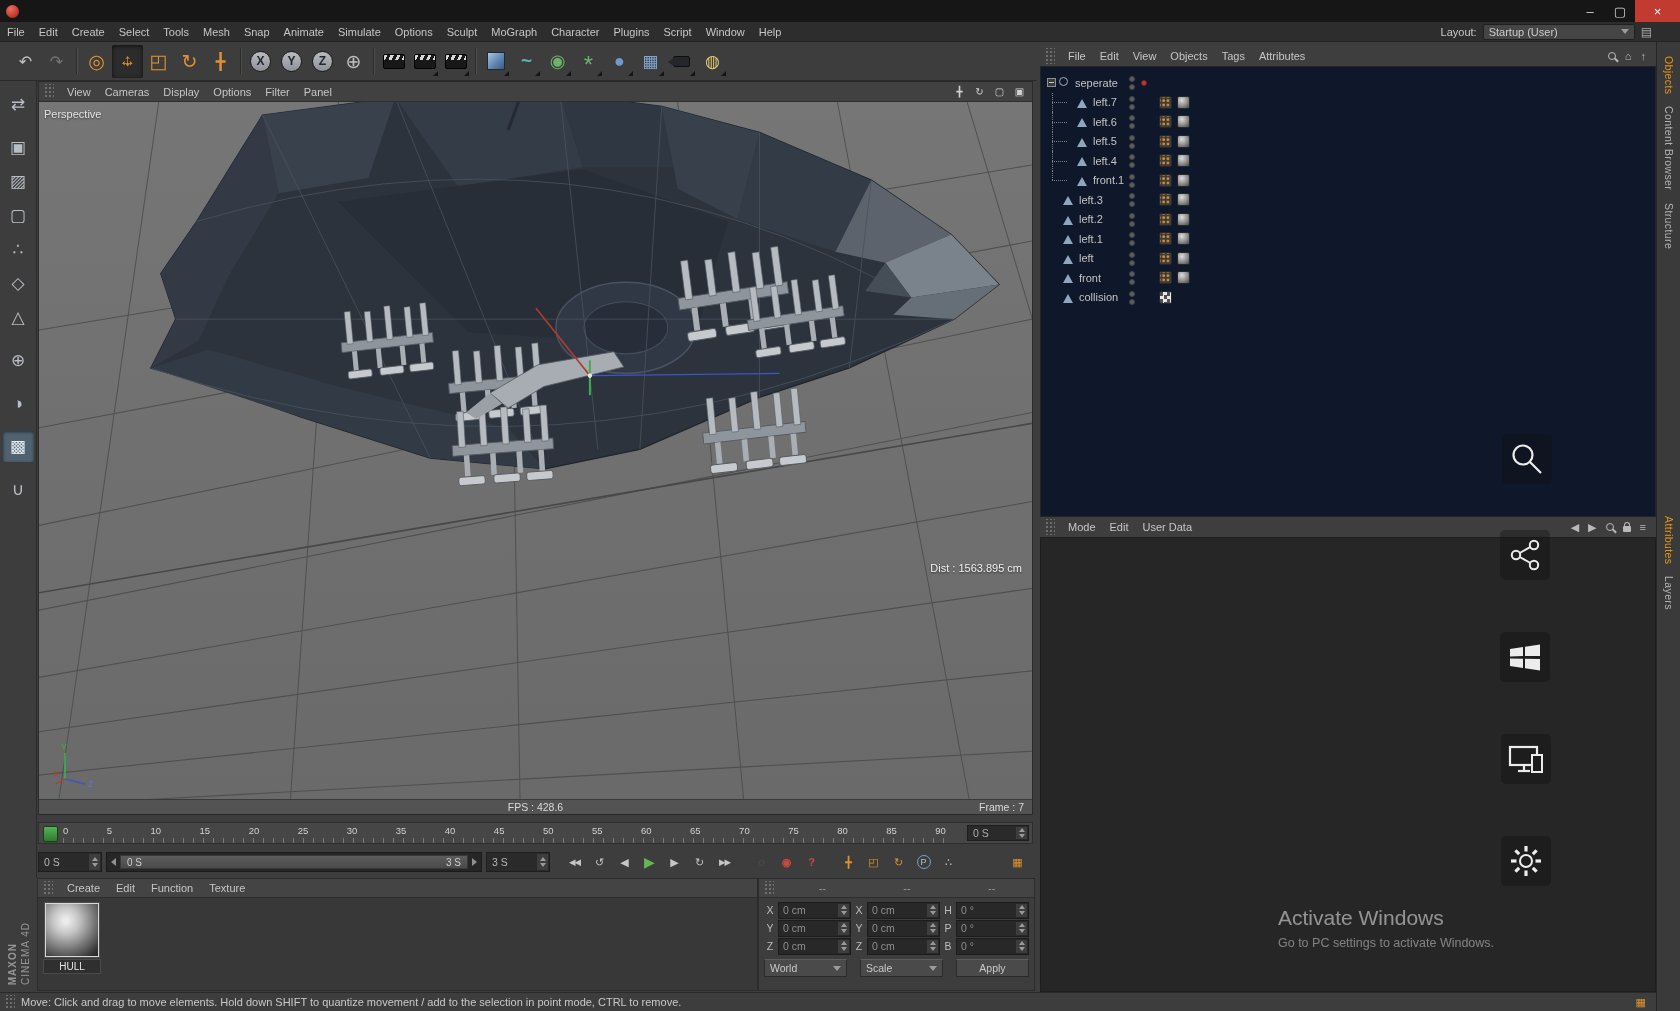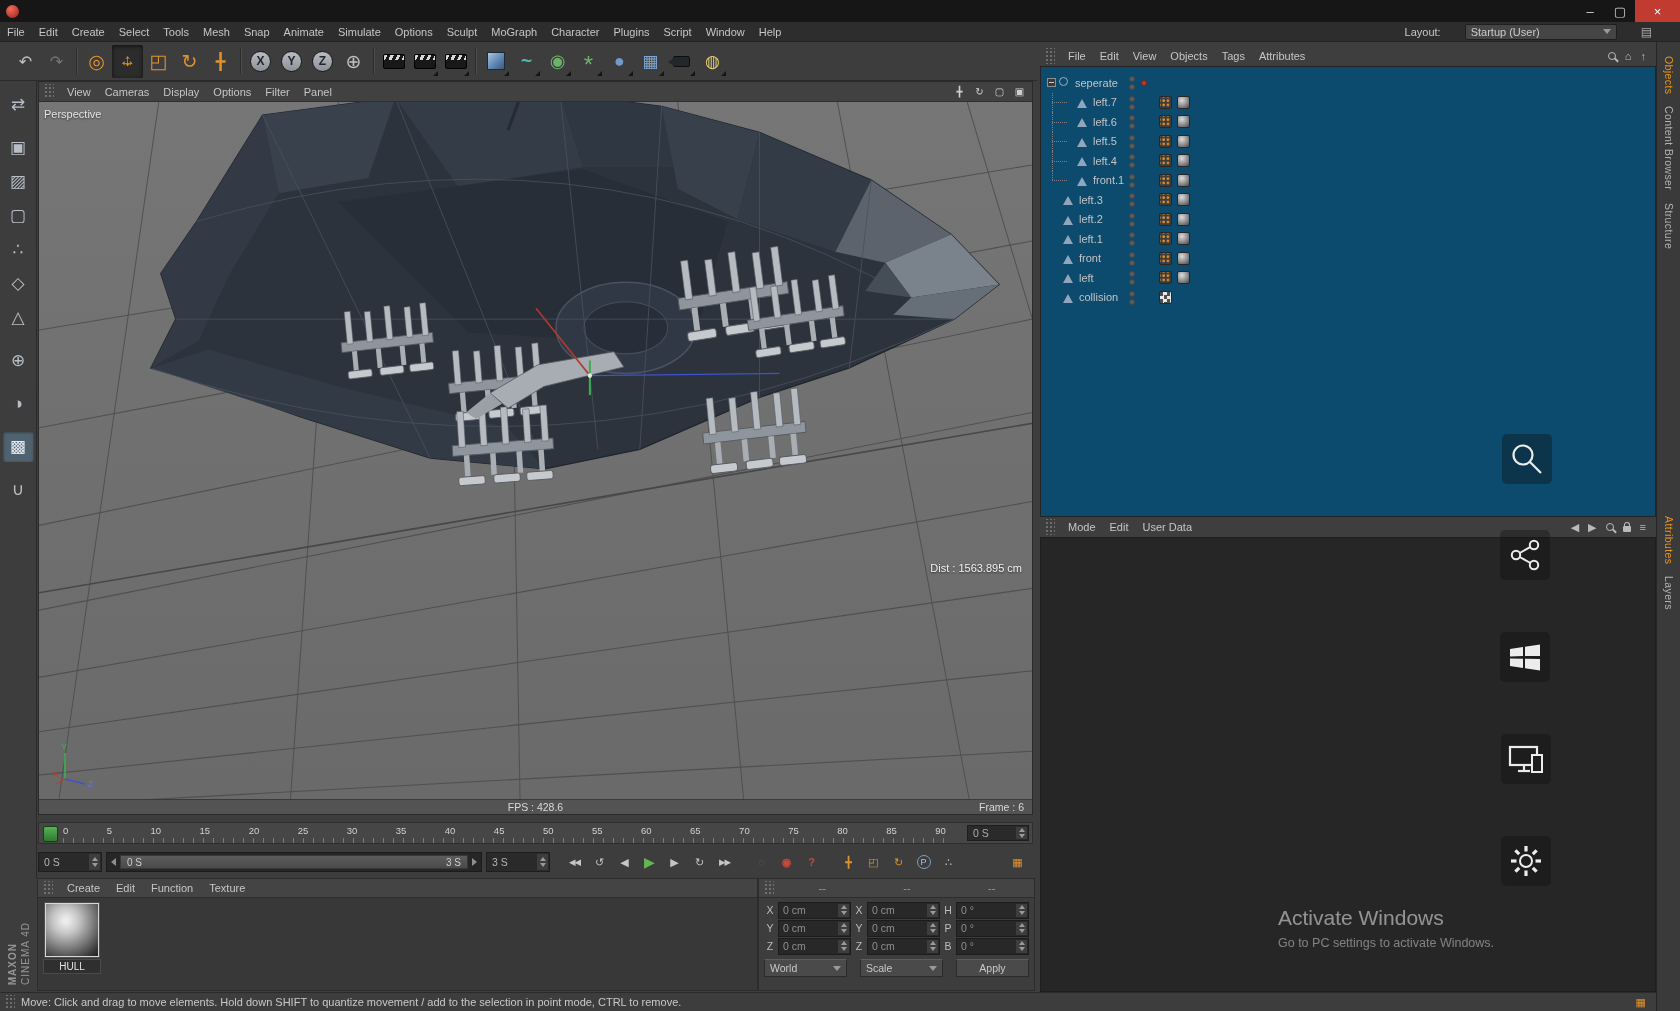--- a/index.html
+++ b/index.html
@@ -11,21 +11,21 @@
   .titlebar{position:absolute;left:0;top:0;width:1680px;height:22px;background:#161616;display:flex;align-items:center;font-size:12px;color:#bdbdbd;z-index:30}
   .tb-logo{width:13px;height:13px;border-radius:50%;background:radial-gradient(circle at 35% 30%,#f26b5e,#a01f16);margin-left:6px;flex:none}
   .tb-title{position:absolute;left:0;right:0;text-align:center;pointer-events:none}
   .tb-btns{margin-left:auto;display:flex;height:100%;z-index:2}
   .tb-btn{width:30px;height:100%;display:flex;align-items:center;justify-content:center;color:#d6d6d6;font-size:13px}
   .tb-btn.close{width:45px;background:#c13b30;color:#fff}
 
   
   .menubar{position:absolute;left:0;top:22px;width:1680px;height:20px;background:#2d2d2d;border-bottom:1px solid #222;display:flex;align-items:center;z-index:29}
   .menu-item{padding:0 7px;color:#c6c6c6}
-  .layout-wrap{margin-left:auto;display:flex;align-items:center;gap:24px;padding-right:28px}
+  .layout-wrap{margin-left:auto;display:flex;align-items:center;gap:6px;padding-right:28px}
   .layout-combo{width:152px;height:16px;background:#454545;border:1px solid #1f1f1f;border-radius:2px;display:flex;align-items:center;padding:0 5px;color:#ccc}
   .tri-dn{width:0;height:0;border-left:4px solid transparent;border-right:4px solid transparent;border-top:5px solid #9a9a9a;margin-left:auto}
   .layout-icon{color:#aaa;font-size:12px}
 
   
   .toolbar{position:absolute;left:0;top:42px;width:1037px;height:39px;background:#3d3d3d;border-bottom:1px solid #2a2a2a;display:flex;align-items:center;padding-left:10px;z-index:5}
   .tbtn{width:31px;height:33px;display:flex;align-items:center;justify-content:center;font-size:16px;color:#c0c0c0;border-radius:2px;position:relative;flex:none}
   .tbtn .glyph{display:flex;align-items:center;justify-content:center}
   .tbtn.dim{color:#757575}
   .tbtn.org{color:#e0912f}
@@ -126,21 +126,21 @@
   .statusbar{position:absolute;left:0;top:992px;width:1656px;height:19px;background:#3d3d3d;border-top:1px solid #2a2a2a;display:flex;align-items:center;color:#c9c9c9;z-index:5}
   .status-icon{margin-left:auto;margin-right:10px;color:#e0912f}
 
   
   .om-menubar{position:absolute;left:1040px;top:46px;width:616px;height:20px;background:#3e3e3e;display:flex;align-items:center;color:#c6c6c6;z-index:5}
   .mini-icons{margin-left:auto;display:flex;align-items:center;gap:9px;padding-right:10px;color:#b9b9b9;font-size:11px}
   .mag{width:8px;height:8px;border:1.5px solid #b9b9b9;border-radius:50%;position:relative;display:inline-block}
   .mag::after{content:"";position:absolute;width:5px;height:1.5px;background:#b9b9b9;transform:rotate(45deg);right:-4px;bottom:-1px}
   .lock{width:8px;height:6px;background:#b9b9b9;border-radius:1px;position:relative;display:inline-block;margin-top:4px}
   .lock::before{content:"";position:absolute;left:1px;top:-4px;width:4px;height:4px;border:1.5px solid #b9b9b9;border-bottom:0;border-radius:3px 3px 0 0}
-  .om-body{position:absolute;left:1040px;top:66px;width:616px;height:451px;background:#0c4a6e;border:1px solid #242424;padding-top:6px;overflow:hidden;z-index:4}
+  .om-body{position:absolute;left:1040px;top:66px;width:616px;height:451px;background:#0f172a;border:1px solid #242424;padding-top:6px;overflow:hidden;z-index:4}
   .om-row{position:relative;height:19.5px;display:flex;align-items:center;color:#c3c3c3}
   .om-row .expand{display:none;width:9px;height:9px;border:1px solid #8f8f8f;background:#3a3a3a;margin-left:6px;position:relative;flex:none}
   .om-row .expand::after{content:"";position:absolute;left:1px;right:1px;top:3px;height:1px;background:#ccc}
   .om-row.root .expand{display:block}
   .om-row.plain{padding-left:19px}
   .om-row.child{padding-left:33px}
   .om-row.child::before{content:"";position:absolute;left:11px;top:0;height:100%;border-left:1px dotted #7f7f7f}
   .om-row.child.last::before{height:50%}
   .om-row.child::after{content:"";position:absolute;left:11px;top:50%;width:15px;border-top:1px dotted #7f7f7f}
   .objicon{width:13px;height:13px;margin:0 4px 0 2px;position:relative;flex:none}
@@ -452,21 +452,21 @@
         <line x1="12" y1="38" x2="12" y2="12" stroke="#3fae4e" stroke-width="1.6"></line>
         <line x1="12" y1="38" x2="3" y2="43" stroke="#c0392b" stroke-width="1.4"></line>
         <line x1="12" y1="38" x2="32" y2="43" stroke="#4053c8" stroke-width="1.4"></line>
         <text x="8" y="9" fill="#3fae4e" font-size="9">Y</text>
         <text x="0" y="36" fill="#c0392b" font-size="9">X</text>
         <text x="35" y="46" fill="#6373d8" font-size="9">Z</text>
       </svg>
     </div>
     <div class="vp-footer">
       <span>FPS : 428.6</span>
-      <span class="vp-frame">Frame : 6</span>
+      <span class="vp-frame">Frame : 7</span>
     </div>
   </div>
 
   <div class="ruler">
     <div class="ruler-marker"></div>
     <div class="ruler-ticks">
 
     <span class="tick">0</span>
         <span class="tick">5</span>
         <span class="tick">10</span>
@@ -822,31 +822,31 @@
         <span class="objname">left.1</span>
         <span class="dot d1"></span>
         <span class="dot d2"></span>
 
         <span class="tag tag1"></span>
         <span class="tag tag2"></span>
       </div>
       <div class="om-row plain">
 
         <span class="objicon"></span>
+        <span class="objname">left</span>
+        <span class="dot d1"></span>
+        <span class="dot d2"></span>
+
+        <span class="tag tag1"></span>
+        <span class="tag tag2"></span>
+      </div>
+      <div class="om-row plain">
+
+        <span class="objicon"></span>
         <span class="objname">front</span>
-        <span class="dot d1"></span>
-        <span class="dot d2"></span>
-
-        <span class="tag tag1"></span>
-        <span class="tag tag2"></span>
-      </div>
-      <div class="om-row plain">
-
-        <span class="objicon"></span>
-        <span class="objname">left</span>
         <span class="dot d1"></span>
         <span class="dot d2"></span>
 
         <span class="tag tag1"></span>
         <span class="tag tag2"></span>
       </div>
       <div class="om-row plain checker">
 
         <span class="objicon"></span>
         <span class="objname">collision</span>

